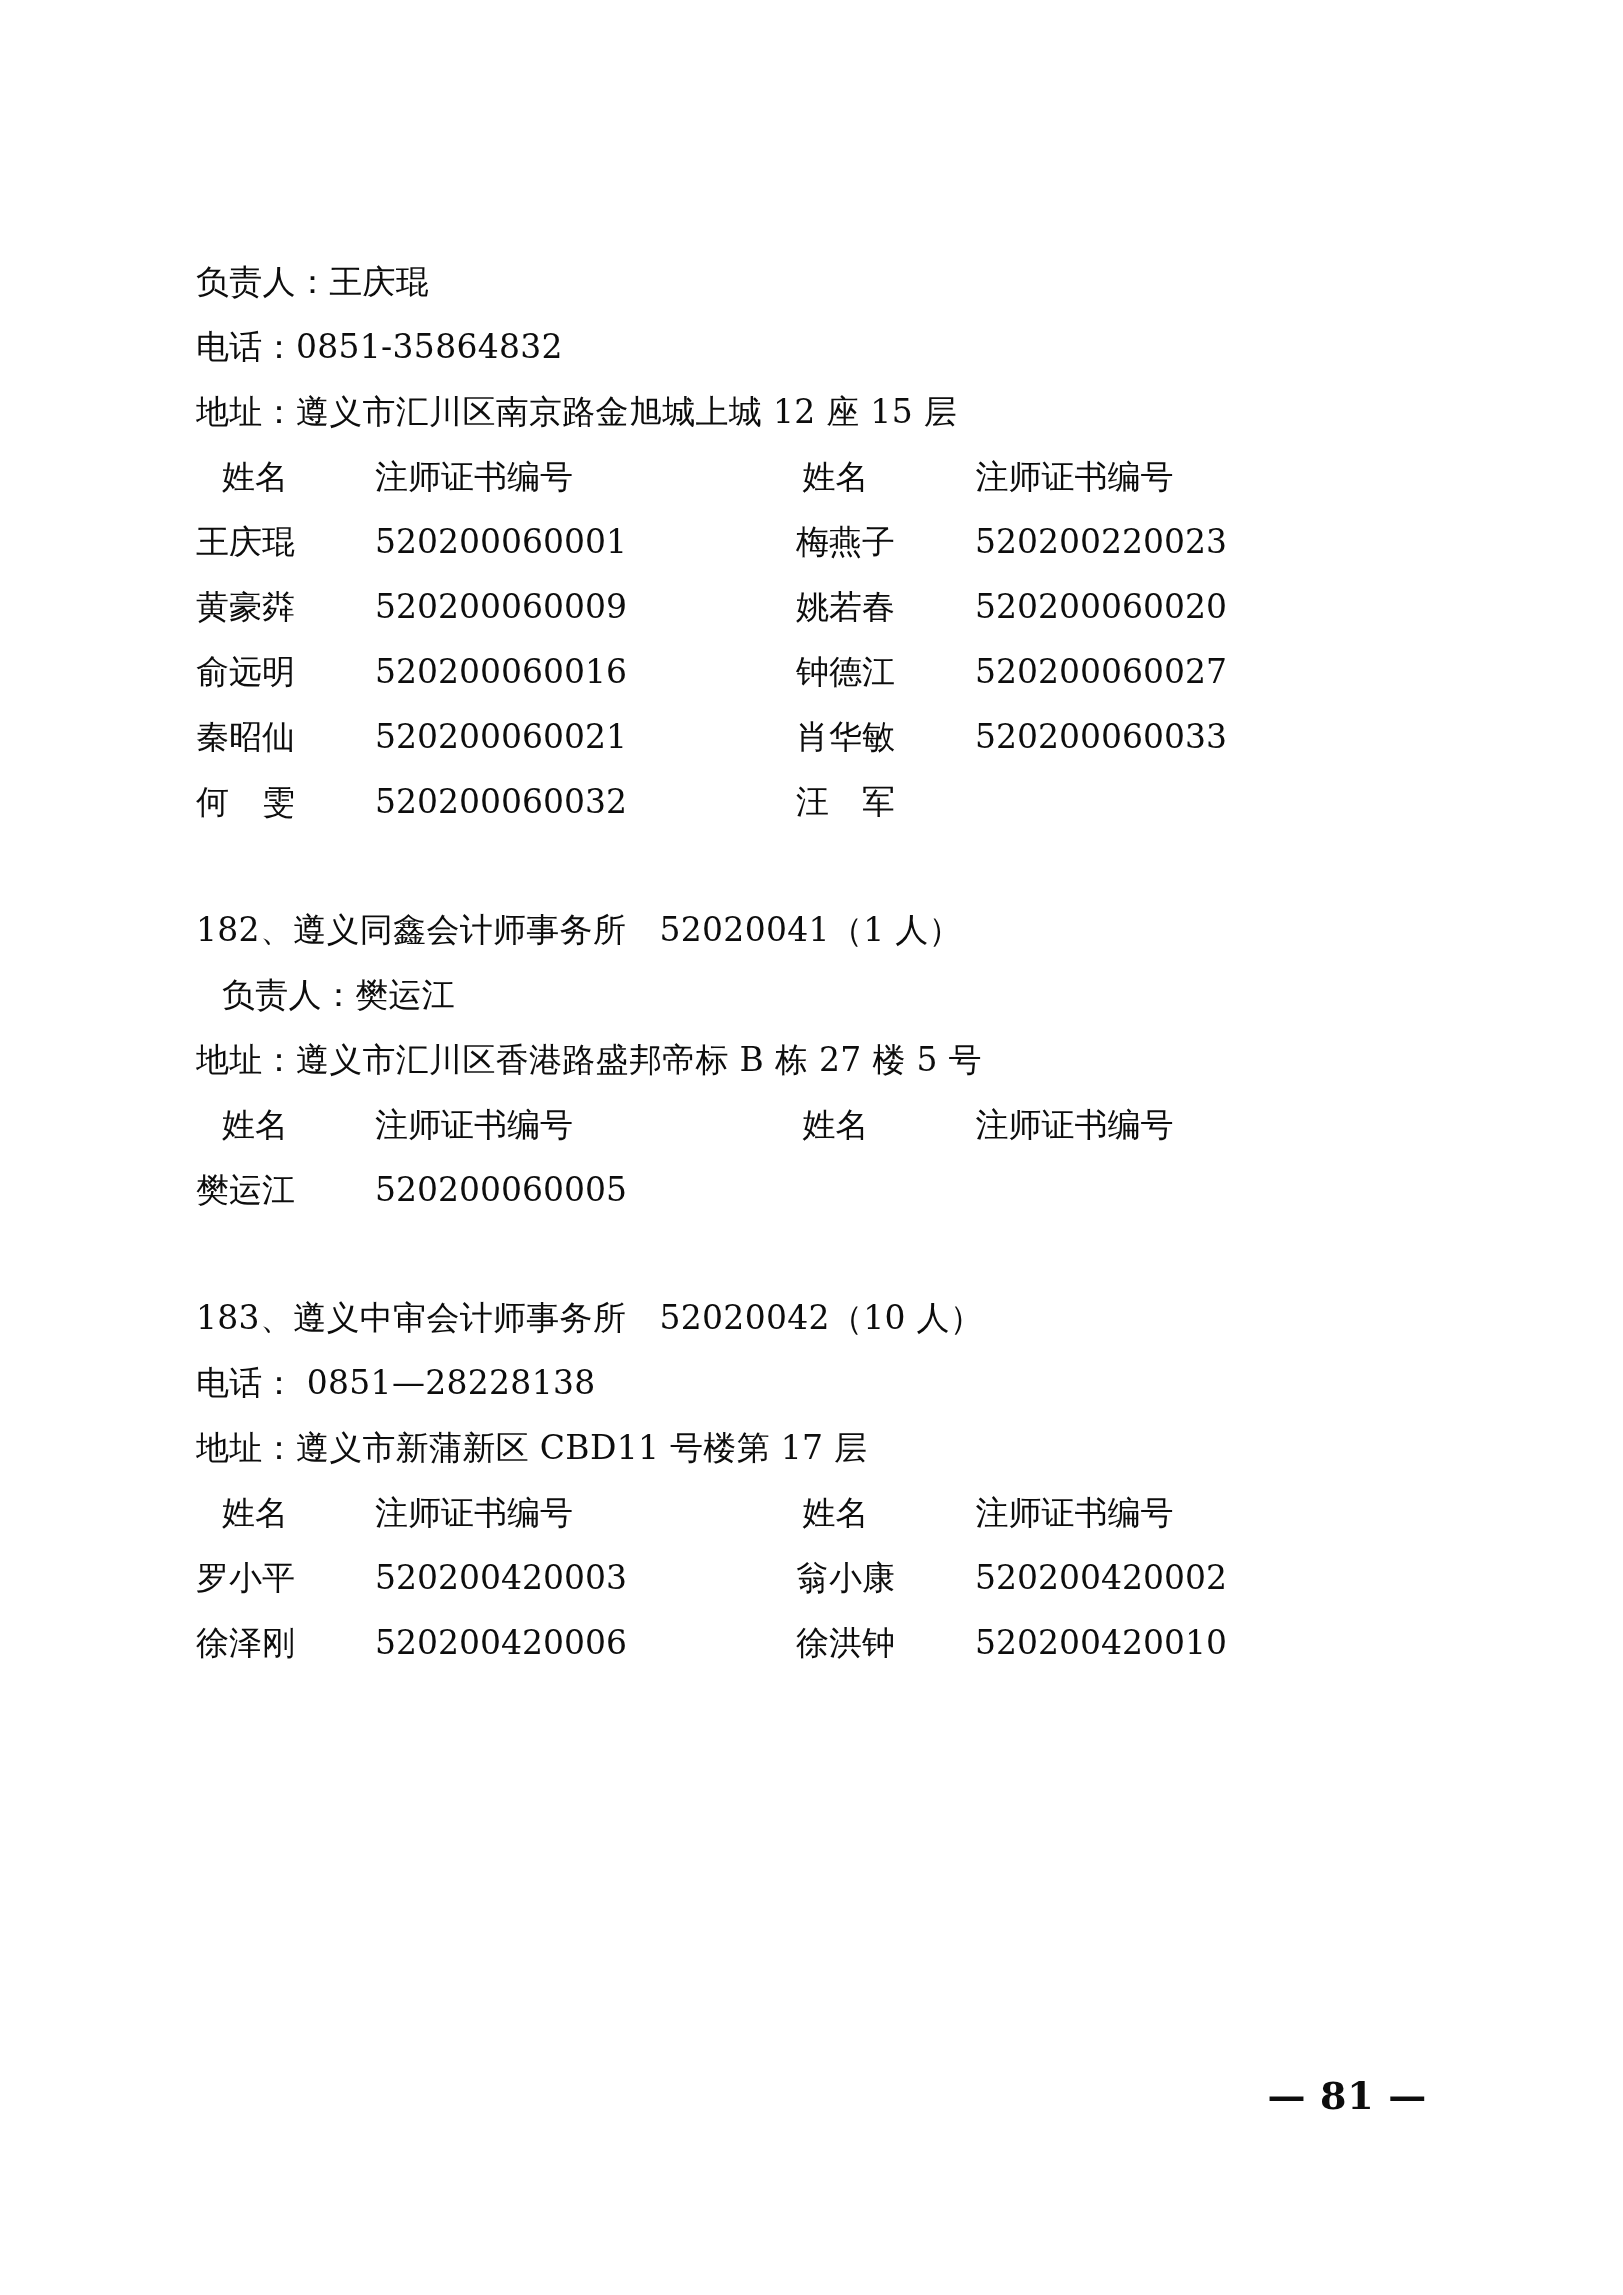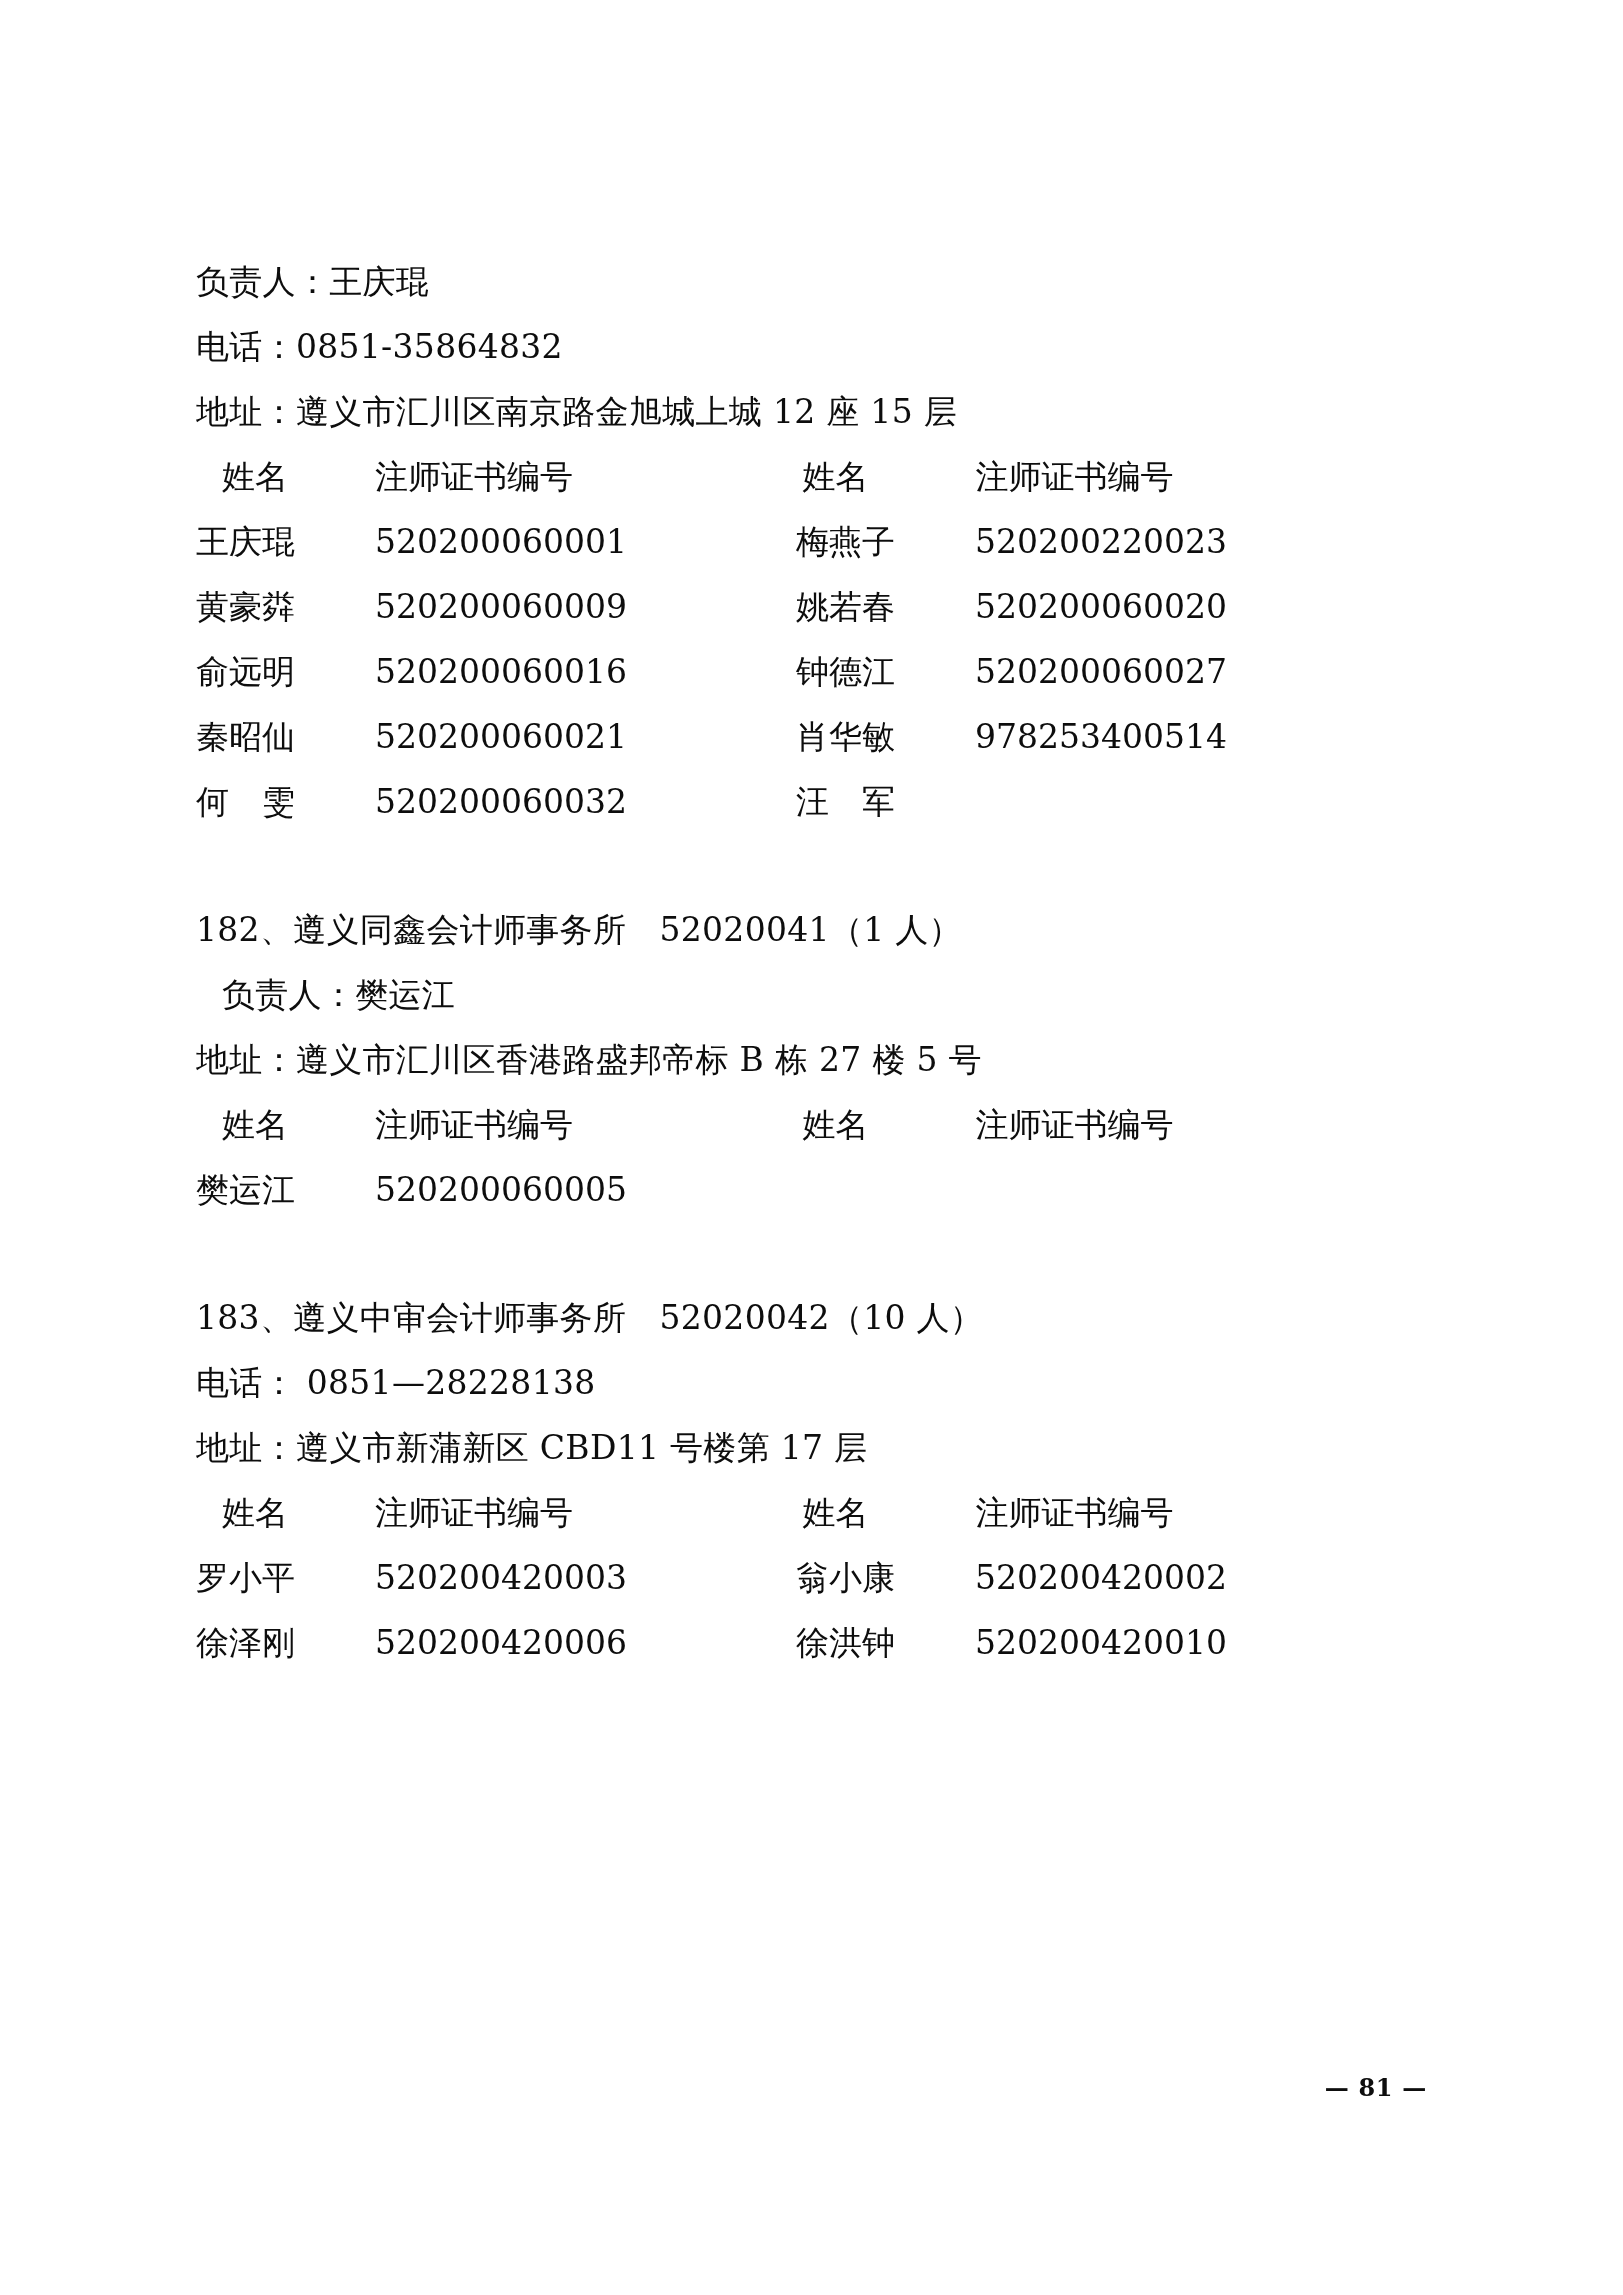--- a/index.html
+++ b/index.html
@@ -65,21 +65,21 @@
   .col-num2 {
     display: inline-block;
   }
   .hdr .col-name { padding-left: 26px; width: 137px; }
   .hdr .col-num { width: 405px; }
   .hdr .col-name2 { padding-left: 6.5px; width: 157px; }
   .footer {
     position: absolute;
     right: 196px;
     top: 2073px;
-    font-size: 24px;
+    font-size: 38px;
     font-weight: bold;
     letter-spacing: 0.7px;
   }
 </style>
 </head>
 <body>
 
 <div class="page">
   <div class="content">
 
@@ -108,21 +108,21 @@
       <div class="row">
         <span class="col-name">俞远明</span>
         <span class="col-num">520200060016</span>
         <span class="col-name2">钟德江</span>
         <span class="col-num2">520200060027</span>
       </div>
       <div class="row">
         <span class="col-name">秦昭仙</span>
         <span class="col-num">520200060021</span>
         <span class="col-name2">肖华敏</span>
-        <span class="col-num2">978253400514</span>
+        <span class="col-num2">520200060033</span>
       </div>
       <div class="row">
         <span class="col-name">何　雯</span>
         <span class="col-num">520200060032</span>
         <span class="col-name2">汪　军</span>
       </div>
     </div>
 
     <div class="block-gap"></div>
 

